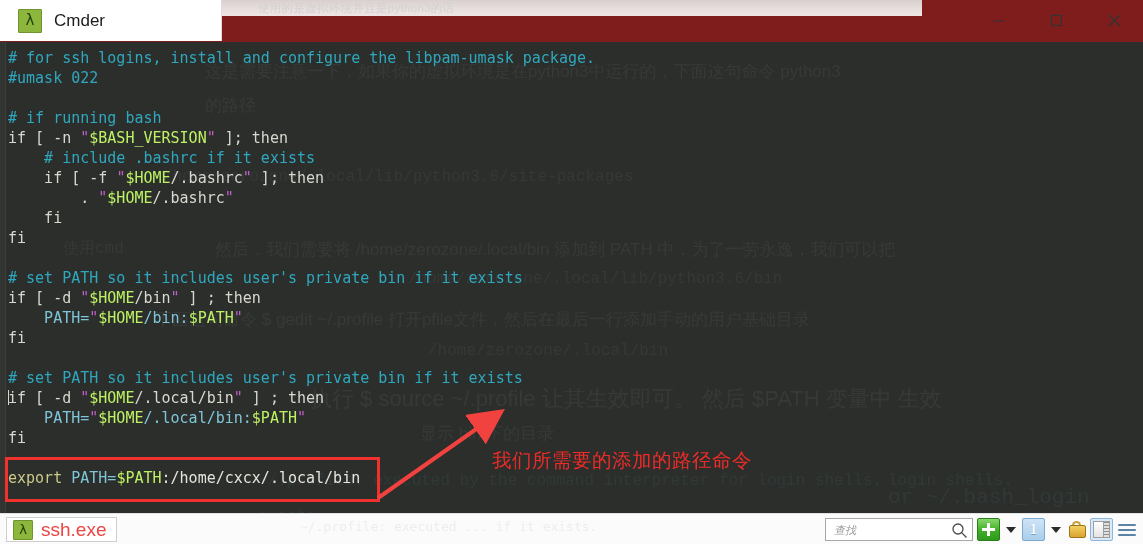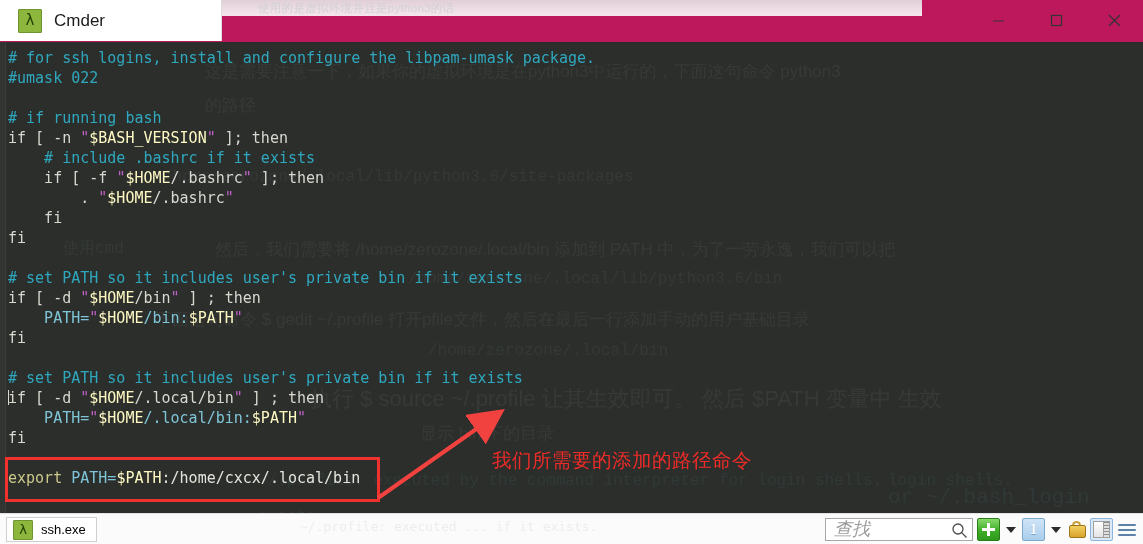--- a/index.html
+++ b/index.html
@@ -21,21 +21,21 @@
     height: 544px;
     background: #ffffff;
   }
 
   
   .titlebar {
     position: absolute;
     left: 0; top: 0;
     width: 1143px;
     height: 42px;
-    background: #be185d;
+    background: #7f1d1d;
     border-bottom: 1px solid #e8e8e8;
   }
   .titlebar-ghostband {
     position: absolute;
     left: 222px; top: 0px;
     width: 700px; height: 16px;
     background: linear-gradient(180deg,#e3e3e3 0%, #f4f4f4 60%, #fbfbfb 100%);
     opacity: .9;
   }
   .titlebar-ghosttext {
@@ -142,21 +142,21 @@
     font-family: "DejaVu Sans Mono", monospace;
     font-size: 15px;
     line-height: 20px;
     color: #d8d8d0;
     padding: 6px 0 0 8px;
     box-sizing: border-box;
     white-space: pre;
   }
   .code-line { height: 20px; }
   .c-comment { color: #2fa8bf; }
-  .c-var     { color: #fef9c3; }
+  .c-var     { color: #bef264; }
   .c-quote   { color: #c060c8; }
   .c-plain   { color: #d8d8d0; }
   .c-yellow  { color: #ccc98a; text-align: right; }
   .c-path    { color: #7fc5d8; }
   .c-white   { color: #e4e4dc; }
 
   .cursor-bar {
     display: inline-block;
     width: 1px;
     height: 15px;
@@ -215,22 +215,22 @@
     background: #ffffff;
     border: 1px solid #cfcfcf;
     display: flex;
     align-items: center;
     padding: 0 10px 0 6px;
     box-sizing: border-box;
   }
   .bb-tab .lambda-icon { width: 18px; height: 18px; font-size: 13px; }
   .bb-tab-label {
     margin-left: 8px;
-    font-size: 13px;
-    color: #000000;
+    font-size: 19px;
+    color: #ef4444;
   }
 
   .bb-right {
     position: absolute;
     right: 6px; top: 3px;
     height: 25px;
     display: flex;
     align-items: center;
     gap: 4px;
   }
@@ -243,21 +243,21 @@
     align-items: center;
     box-sizing: border-box;
   }
   .search-input {
     border: 0;
     outline: 0;
     background: transparent;
     width: 118px;
     margin-left: 6px;
     font-family: "Liberation Sans", sans-serif;
-    font-size: 18px;
+    font-size: 11px;
     color: #c2410c;
   }
   .search-input::placeholder { color: #9a9a9a; font-style: italic; }
   .mag { position: absolute; right: 4px; top: 3px; }
 
   .ic { display: flex; align-items: center; justify-content: center; }
   .ic-plus {
     width: 21px; height: 21px;
     background: linear-gradient(180deg,#86d96a 0%,#3fae27 55%,#2e9a1c 100%);
     border: 1px solid #2a7d1a;

